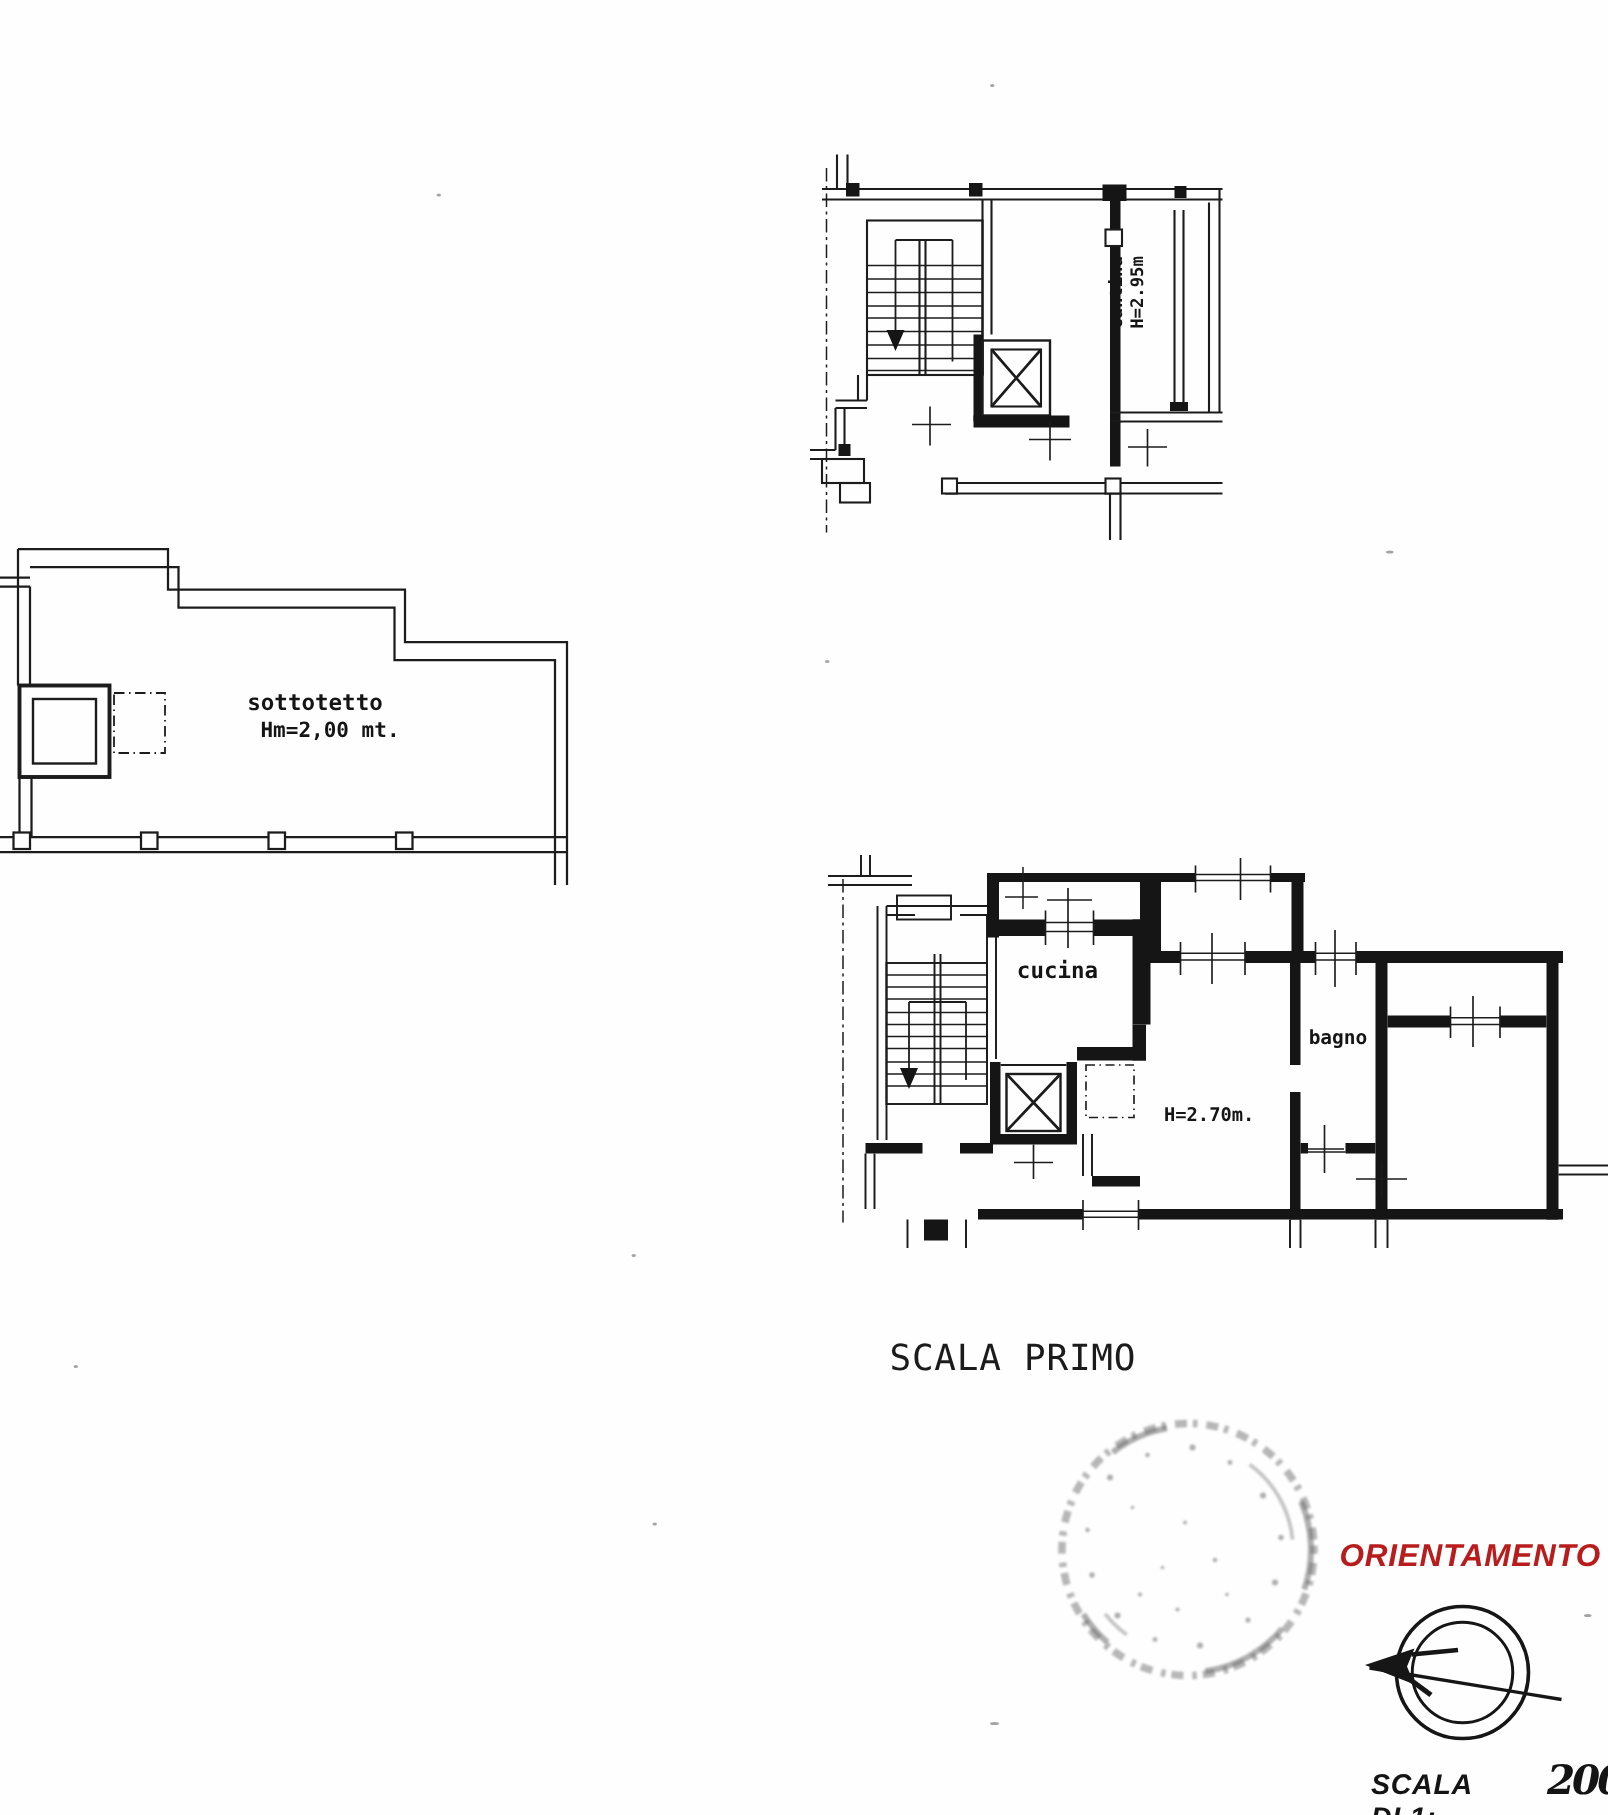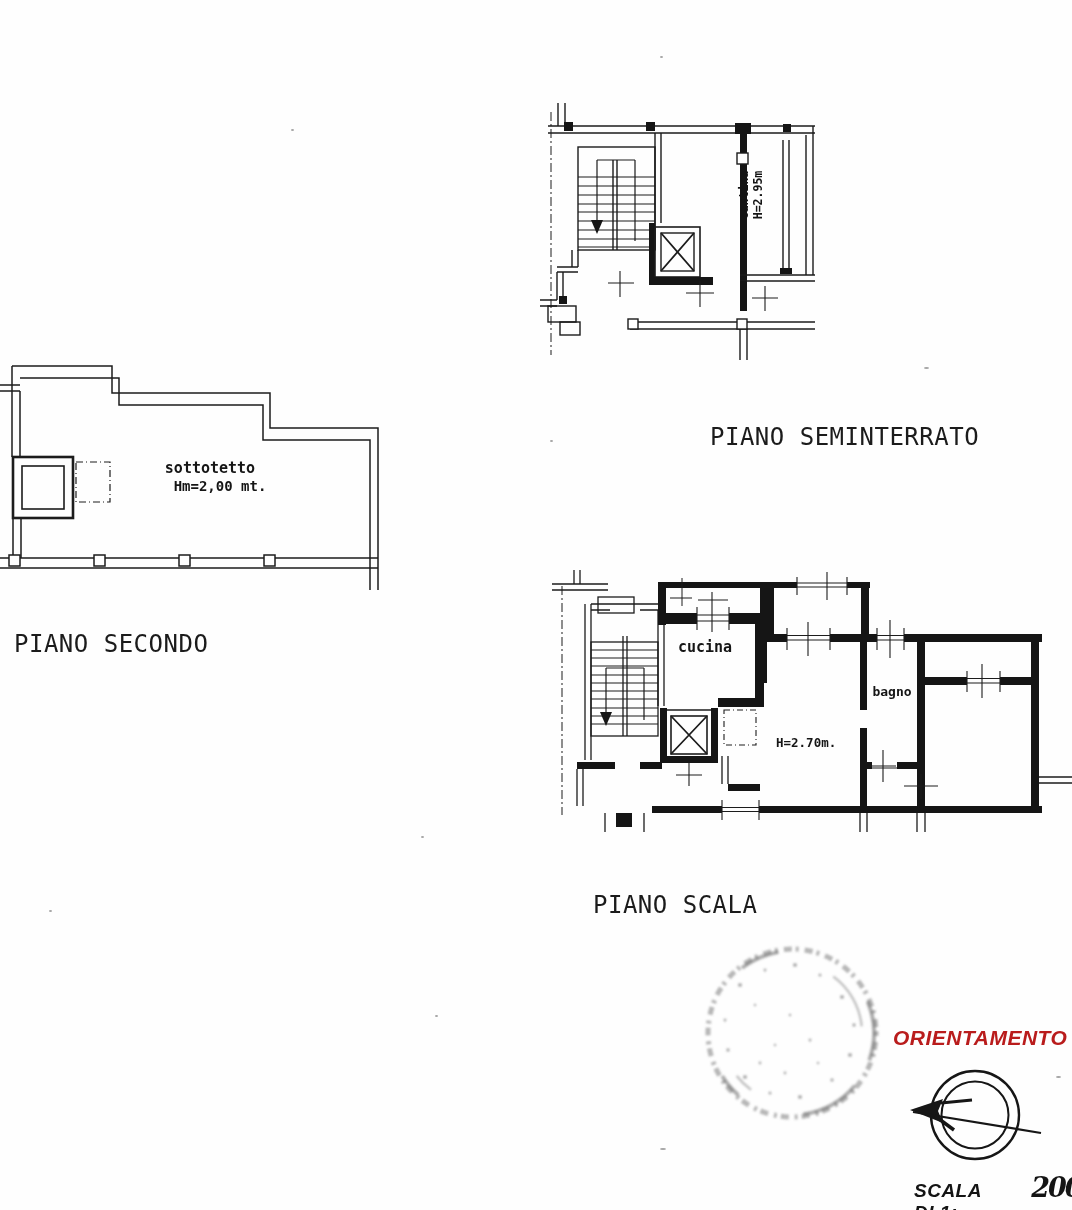--- a/index.html
+++ b/index.html
@@ -81,21 +81,20 @@
       <rect x="19" y="193" width="8" height="8" fill="#151515" stroke="none"></rect>
       <path d="M0 197H17M0 203H17"></path>
       <rect x="8" y="203" width="28" height="16"></rect>
       <rect x="20" y="219" width="20" height="13"></rect>
     </g>
 
     <text transform="translate(208,92) rotate(-90)" text-anchor="middle" font-size="11.5" font-weight="700">cantina</text>
     <text transform="translate(222,92) rotate(-90)" text-anchor="middle" font-size="11.5" font-weight="700">H=2.95m</text>
   </svg>
 
-  <div class="floor-title" style="left:710px;top:423px">PIANO SEMINTERRATO</div>
 
   <svg style="left:0px;top:358px" width="392" height="240" viewBox="0 0 392 240">
     <g stroke="#1c1c1c" stroke-width="1.5" fill="none">
 
       <path d="M12 8H112V35H270V70H378V232"></path>
       <path d="M20 20H119V47H263V82H370V232"></path>
 
       <path d="M12 8V99"></path>
       <path d="M20 33V99"></path>
       <path d="M0 27H20M0 33H20"></path>
@@ -111,21 +110,20 @@
       <path d="M0 200H378M0 210H378"></path>
       <rect x="9" y="197" width="11" height="11" fill="#fff" stroke="#1c1c1c"></rect>
       <rect x="94" y="197" width="11" height="11" fill="#fff" stroke="#1c1c1c"></rect>
       <rect x="179" y="197" width="11" height="11" fill="#fff" stroke="#1c1c1c"></rect>
       <rect x="264" y="197" width="11" height="11" fill="#fff" stroke="#1c1c1c"></rect>
     </g>
     <text x="210" y="115" text-anchor="middle" font-size="15" font-weight="700">sottotetto</text>
     <text x="220" y="133" text-anchor="middle" font-size="14" font-weight="700">Hm=2,00 mt.</text>
   </svg>
 
-  <div class="floor-title" style="left:14px;top:630px">PIANO SECONDO</div>
 
   <svg style="left:552px;top:570px" width="522" height="264" viewBox="0 0 522 264">
     <g stroke="#1c1c1c" stroke-width="1.3" fill="none">
 
       <path d="M10 16V245" stroke-dasharray="9 3 2 3" stroke-width="1"></path>
       <path d="M22 0V14M28 0V14"></path>
       <path d="M0 14H56M0 20H56"></path>
       <rect x="46" y="27" width="36" height="16"></rect>
 
       <path d="M33 34V190M39 34V190"></path>
@@ -207,21 +205,21 @@
       <path d="M53 243V262M92 243V262"></path>
       <rect x="64" y="243" width="16" height="14" fill="#151515" stroke="none"></rect>
       <path d="M308 243V262M315 243V262M365 243V262M373 243V262"></path>
       <path d="M352 216H386M369 204V229" stroke-width="1.1"></path>
     </g>
     <text x="153" y="82" text-anchor="middle" font-size="15" font-weight="700">cucina</text>
     <text x="340" y="126" text-anchor="middle" font-size="13" font-weight="700">bagno</text>
     <text x="224" y="177" font-size="12.5" font-weight="700">H=2.70m.</text>
   </svg>
 
-  <div class="floor-title" style="left:593px;top:891px">PIANO SCALA</div>
+  <div class="floor-title" style="left:593px;top:891px">SCALA PRIMO</div>
 
   <svg style="left:700px;top:945px" width="190" height="190" viewBox="0 0 190 190">
     <defs>
         <filter id="blur1">
           <feGaussianBlur stdDeviation="0.8"></feGaussianBlur>
         </filter>
       </defs>
     <g filter="url(#blur1)" fill="none" stroke="#6f6f6f">
       <circle cx="92" cy="88" r="84" stroke-width="5" stroke-dasharray="3 6 8 4" opacity=".5"></circle>
       <circle cx="92" cy="88" r="82" stroke-width="4" stroke-dasharray="60 70 25 120 40 110" opacity=".55" transform="rotate(40 92 88)"></circle>

